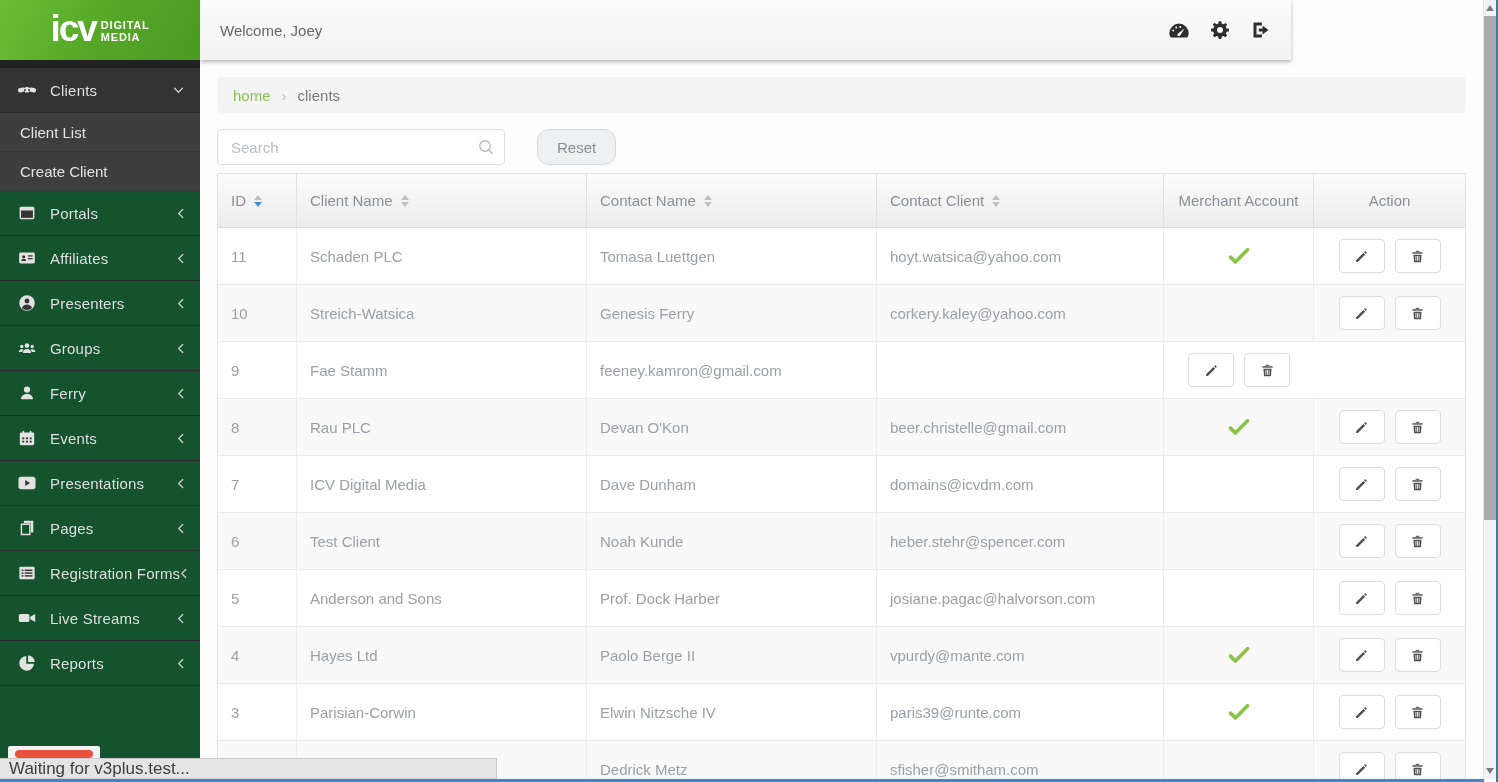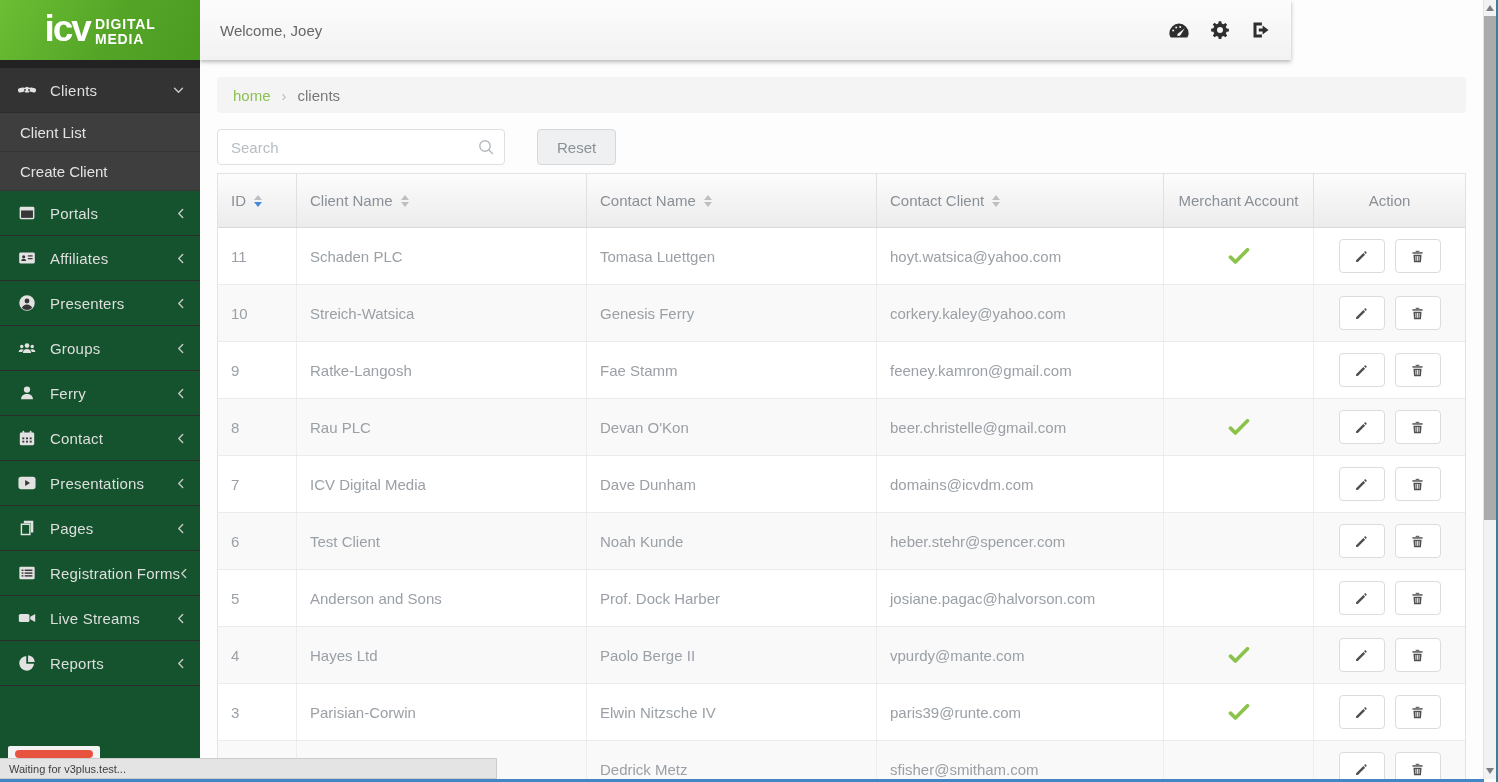--- a/index.html
+++ b/index.html
@@ -6,21 +6,21 @@
   body{
     width:1498px;height:782px;overflow:hidden;position:relative;
     font-family:"Liberation Sans","DejaVu Sans",sans-serif;
     background:#fdfdfd;-webkit-font-smoothing:antialiased;
   }
   
   .sidebar{position:absolute;left:0;top:0;width:200px;height:782px;background:#14532d;z-index:5;}
   .logo{height:60px;background:linear-gradient(120deg,#6cbe34 0%,#54a527 55%,#4a9b21 100%);
         display:flex;align-items:center;justify-content:center;cursor:pointer;}
   .logo-main{color:#fff;font-weight:bold;font-size:37px;letter-spacing:-2px;line-height:1;transform:translateY(-2px);}
-  .logo-sub{display:flex;flex-direction:column;margin-left:5px;color:#fff;font-size:14px;letter-spacing:.8px;line-height:1.05;font-weight:bold;margin-top:4px;}
+  .logo-sub{display:flex;flex-direction:column;margin-left:5px;color:#fff;font-size:11px;letter-spacing:.8px;line-height:1.05;font-weight:bold;margin-top:4px;}
   .side-top-strip{height:8px;background:#222;}
   .menu{display:block;}
   .side-item{height:44px;display:flex;align-items:center;padding:0 16px;border-bottom:1px solid #2c2c2c;cursor:pointer;}
   .side-item.expanded{background:#333;}
   .side-item .icon{width:22px;height:18px;margin-right:12px;color:#e2e2e2;display:flex;align-items:center;justify-content:center;flex:none;}
   .side-item .icon svg{width:18px;height:18px;display:block;}
   .side-item .lbl{color:#dfdfdf;font-size:15px;letter-spacing:.2px;white-space:nowrap;}
   .side-item .chev{margin-left:auto;color:#c9c9c9;display:flex;align-items:center;}
   .side-item .chev svg{display:block;}
   .submenu{background:#3e3e3e;}
@@ -45,21 +45,21 @@
   .bc-current{color:#787878;}
   .controls{margin:16px 18px 0 17px;display:flex;align-items:center;}
   .searchbox{position:relative;width:288px;height:36px;flex:none;}
   .searchbox input{width:100%;height:100%;box-sizing:border-box;border:1px solid #dcdfe3;border-radius:4px;
                    padding:0 34px 0 13px;font-size:15px;color:#555;outline:none;background:#fff;
                    font-family:"Liberation Sans","DejaVu Sans",sans-serif;}
   .searchbox input::placeholder{color:#b7bdc3;}
   .search-ic{position:absolute;right:9px;top:8px;width:20px;height:20px;color:#b3b9bf;}
   .search-ic svg{width:20px;height:20px;display:block;}
   .btn-reset{margin-left:32px;height:36px;padding:0 19px;background:#eef0f2;border:1px solid #d5d8db;
-             border-radius:4px;color:#8a9096;font-size:15px;cursor:pointer;
+             border-radius:12px;color:#8a9096;font-size:15px;cursor:pointer;
              font-family:"Liberation Sans","DejaVu Sans",sans-serif;}
   
   .table{margin:8px 18px 0 17px;border:1px solid #e2e2e2;background:#fff;}
   .grid{display:grid;grid-template-columns:79px 290px 290px 287px 150px 1fr;}
   .thead{height:53px;background:linear-gradient(#fcfcfc,#ececec);border-bottom:1px solid #d9d9d9;text-align:right;}
   .th{display:flex;align-items:center;padding:0 13px;color:#8a9097;font-size:15px;border-right:1px solid #e0e0e0;cursor:pointer;}
   .th:last-child{border-right:none;cursor:default;}
   .th.center{justify-content:center;padding:0 4px;}
   .sorter{display:inline-flex;flex-direction:column;margin-left:8px;gap:2px;}
   .sorter .up{width:0;height:0;border-left:4.5px solid transparent;border-right:4.5px solid transparent;border-bottom:5px solid #bcc0c4;}
@@ -75,21 +75,21 @@
   .btn-action{width:46px;height:34px;background:#fff;border:1px solid #dcdcdc;border-radius:4px;
               display:flex;align-items:center;justify-content:center;color:#4f4f4f;cursor:pointer;margin:0 5px;}
   .btn-action svg{width:15px;height:15px;display:block;}
   .btn-action svg .hole{fill:#fff;}
   
   .red-widget{position:absolute;left:8px;top:746px;width:92px;height:15px;background:#f3f3f3;border-radius:2px 2px 0 0;z-index:6;display:flex;align-items:center;justify-content:center;}
   .red-bar{width:78px;height:8px;background:#e8533f;border-radius:4px;}
   .statusbar{position:absolute;left:0;top:758px;width:497px;height:21px;background:#e4e4e4;
              border:1px solid #cccccc;border-left:none;box-sizing:border-box;z-index:7;
              display:flex;align-items:center;}
-  .statusbar span{color:#3f3f3f;font-size:11px;padding-left:9px;}
+  .statusbar span{color:#3f3f3f;font-size:17px;padding-left:9px;}
   .edge-bottom{position:absolute;left:0;top:779px;width:1484px;height:3px;background:#4286c5;z-index:9;}
   .edge-right{position:absolute;right:0;top:0;width:2px;height:782px;background:#3a7f93;z-index:9;}
   
   .scrollbar{position:absolute;right:2px;top:0;width:12px;height:779px;background:#f1f2f3;border-left:1px solid #e3e3e3;z-index:8;}
   .sb-thumb{position:absolute;left:0;right:0;top:16px;height:504px;background:#a9abad;cursor:pointer;}
   .sb-up,.sb-dn{position:absolute;left:50%;transform:translateX(-50%);width:0;height:0;cursor:pointer;}
   .sb-up{top:5px;border-left:4px solid transparent;border-right:4px solid transparent;border-bottom:6px solid #7a7d80;}
   .sb-dn{bottom:5px;border-left:4px solid transparent;border-right:4px solid transparent;border-top:6px solid #7a7d80;}
 </style>
 </head>
@@ -227,21 +227,21 @@
               <g class="hole">
                 <rect x="4.8" y="9.4" width="2.2" height="2"></rect>
                 <rect x="8.9" y="9.4" width="2.2" height="2"></rect>
                 <rect x="13" y="9.4" width="2.2" height="2"></rect>
                 <rect x="4.8" y="13" width="2.2" height="2"></rect>
                 <rect x="8.9" y="13" width="2.2" height="2"></rect>
                 <rect x="13" y="13" width="2.2" height="2"></rect>
               </g>
             </svg>
           </span>
-          <span class="lbl">Contact</span>
+          <span class="lbl">Events</span>
           <span class="chev">
             <svg viewBox="0 0 8 12" width="7" height="11">
               <path d="M6.5 1.5L2 6l4.5 4.5" fill="none" stroke="currentColor" stroke-width="1.6" stroke-linecap="round" stroke-linejoin="round"></path>
             </svg>
           </span>
         </div>
         <div class="side-item">
           <span class="icon">
             <svg viewBox="0 0 20 16">
               <rect x="0.5" y="1" width="19" height="14" rx="3" fill="currentColor"></rect>
@@ -487,21 +487,20 @@
                       <rect x="9.45" y="9.3" width="1.1" height="6.4"></rect>
                       <rect x="11.6" y="9.3" width="1.1" height="6.4"></rect>
                     </g>
                   </svg>
                 </span>
               </button>
             </div>
           </div>
           <div class="tr grid">
             <div class="td">9</div>
-            <div class="td">Ratke-Langosh</div>
             <div class="td">Fae Stamm</div>
             <div class="td">feeney.kamron@gmail.com</div>
             <div class="td center"></div>
             <div class="td center">
               <button class="btn-action">
                 <span>
                   <svg viewBox="0 0 20 20">
                     <g fill="currentColor">
                       <path d="M2.8 14.9L12.5 5.2l2.3 2.3L5.1 17.2H2.8z"></path>
                       <path d="M13.4 4.3l1.5-1.5 2.3 2.3-1.5 1.5z"></path>

